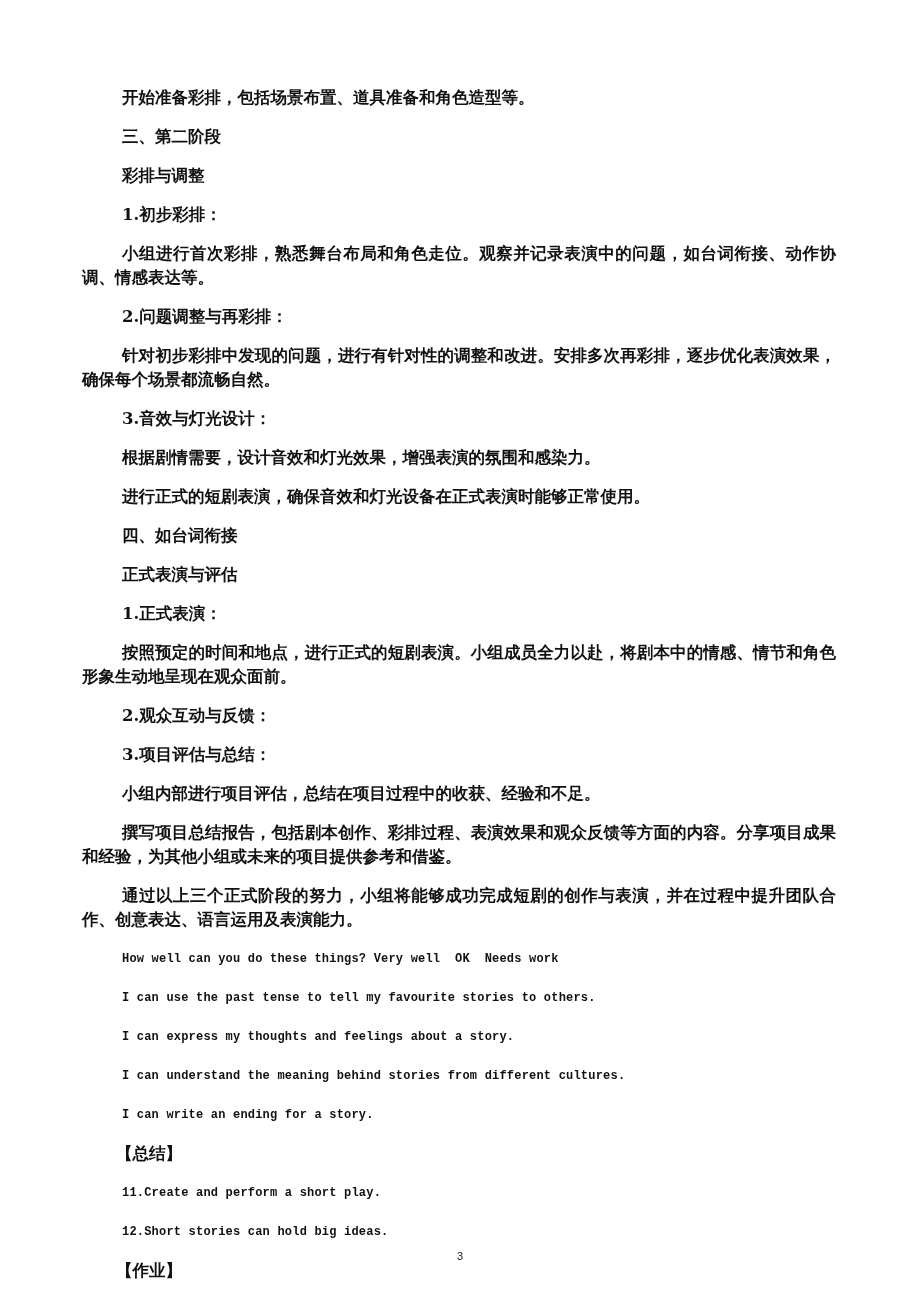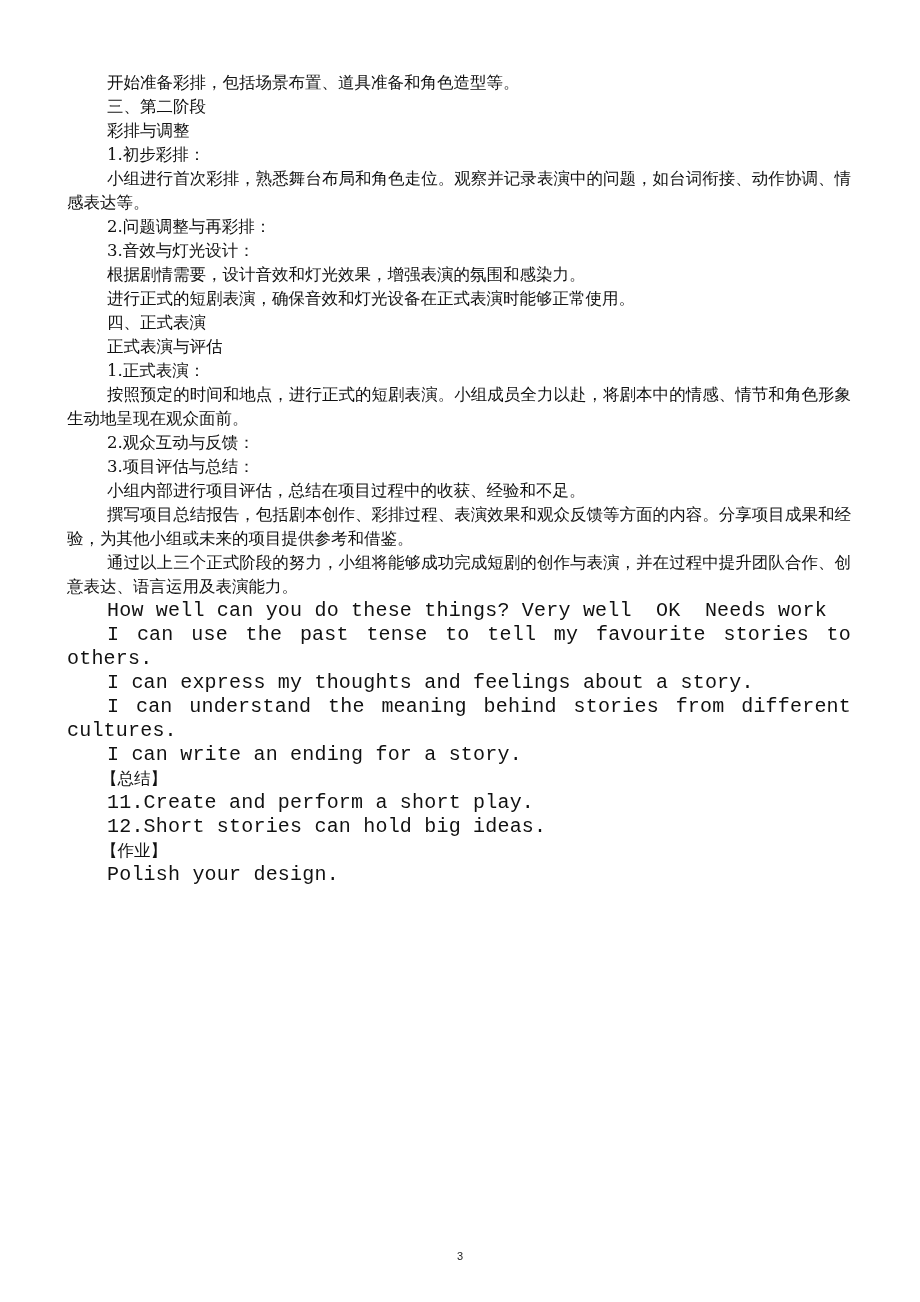--- a/index.html
+++ b/index.html
@@ -6,42 +6,43 @@
     body { width: 920px; height: 1302px; position: relative; overflow: hidden; }
     .page {
       position: absolute; left: 0; top: 0; width: 920px; height: 1302px;
       background: #ffffff; color: #111111;
     }
     .content {
       position: absolute; left: 67px; top: 71px; width: 784px;
       font-family: "DejaVu Serif", "Liberation Serif", serif;
       font-size: 16.5px; line-height: 24px;
     }
-    .p { margin: 0; text-indent: 40px; text-align: justify; white-space: normal; }
-    .en { font-family: "Liberation Mono", "DejaVu Sans Mono", monospace; font-size: 20px; letter-spacing: 0.2px; }
+    .p { margin: 15px; text-indent: 40px; text-align: justify; white-space: normal; font-weight: bold; }
+    .en { font-family: "Liberation Mono", "DejaVu Sans Mono", monospace; font-size: 12px; letter-spacing: 0.2px; }
     .page-number {
       position: absolute; left: 0; width: 920px; top: 1250px; text-align: center;
       font-family: "Liberation Sans", sans-serif; font-size: 11px; color: #222;
     }
   </style>
 </head>
 <body>
 
 <div class="page">
   <div class="content">
     <p class="p">开始准备彩排，包括场景布置、道具准备和角色造型等。</p>
     <p class="p">三、第二阶段</p>
     <p class="p">彩排与调整</p>
     <p class="p">1.初步彩排：</p>
     <p class="p">小组进行首次彩排，熟悉舞台布局和角色走位。观察并记录表演中的问题，如台词衔接、动作协调、情感表达等。</p>
     <p class="p">2.问题调整与再彩排：</p>
+    <p class="p">针对初步彩排中发现的问题，进行有针对性的调整和改进。安排多次再彩排，逐步优化表演效果，确保每个场景都流畅自然。</p>
     <p class="p">3.音效与灯光设计：</p>
     <p class="p">根据剧情需要，设计音效和灯光效果，增强表演的氛围和感染力。</p>
     <p class="p">进行正式的短剧表演，确保音效和灯光设备在正式表演时能够正常使用。</p>
-    <p class="p">四、正式表演</p>
+    <p class="p">四、如台词衔接</p>
     <p class="p">正式表演与评估</p>
     <p class="p">1.正式表演：</p>
     <p class="p">按照预定的时间和地点，进行正式的短剧表演。小组成员全力以赴，将剧本中的情感、情节和角色形象生动地呈现在观众面前。</p>
     <p class="p">2.观众互动与反馈：</p>
     <p class="p">3.项目评估与总结：</p>
     <p class="p">小组内部进行项目评估，总结在项目过程中的收获、经验和不足。</p>
     <p class="p">撰写项目总结报告，包括剧本创作、彩排过程、表演效果和观众反馈等方面的内容。分享项目成果和经验，为其他小组或未来的项目提供参考和借鉴。</p>
     <p class="p">通过以上三个正式阶段的努力，小组将能够成功完成短剧的创作与表演，并在过程中提升团队合作、创意表达、语言运用及表演能力。</p>
 
     <p class="p en" style="white-space: pre;">How well can you do these things? Very well  OK  Needs work</p>

